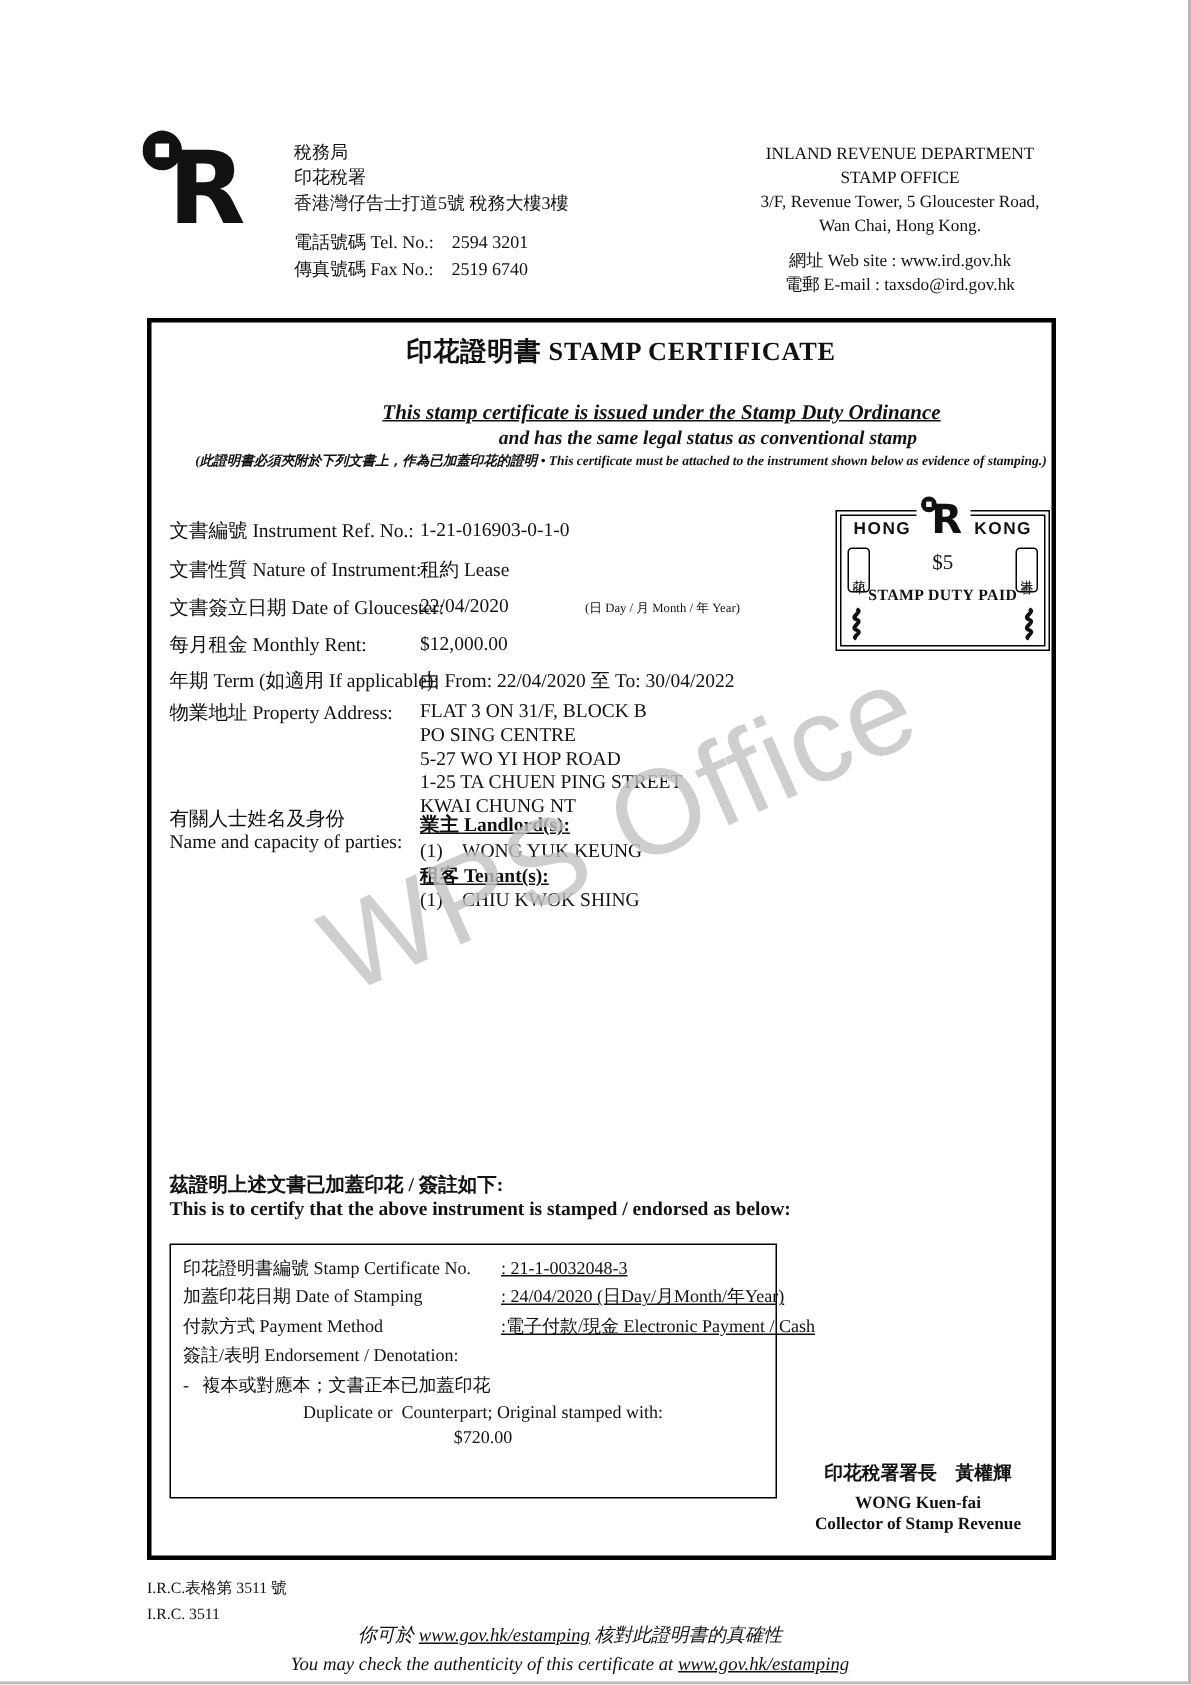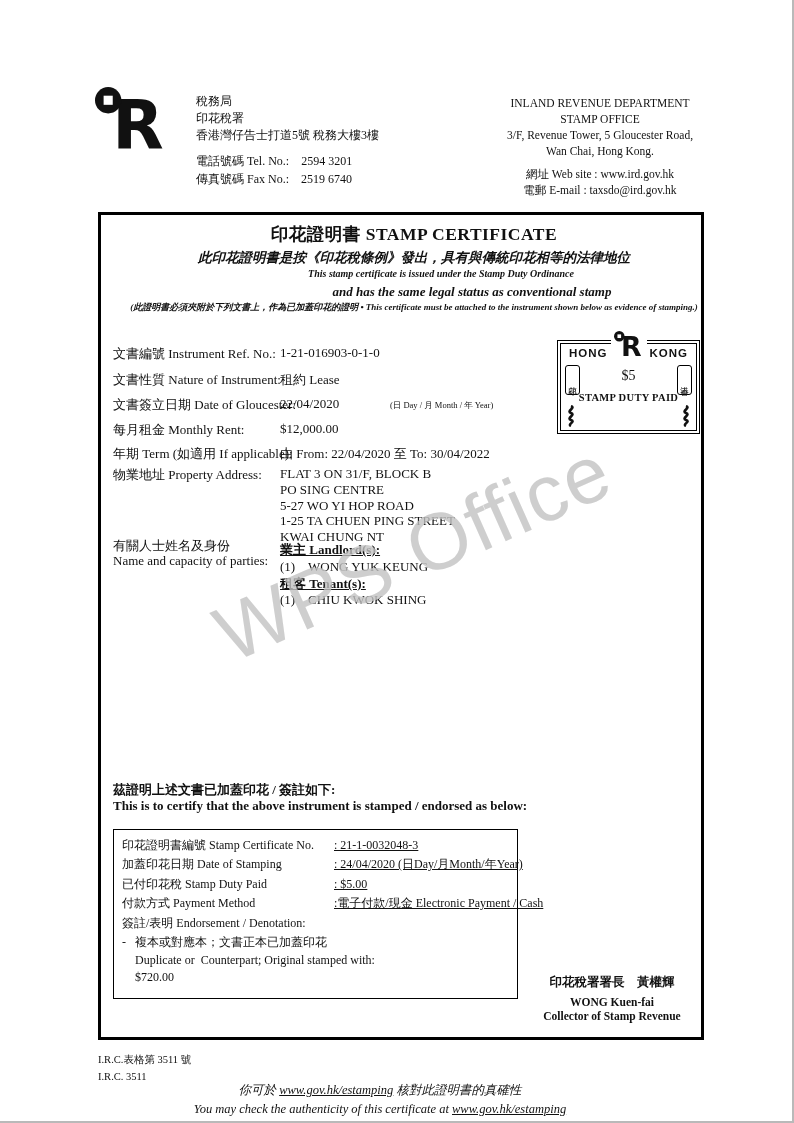--- a/index.html
+++ b/index.html
@@ -18,21 +18,21 @@
   .hdr-left{left:196px;top:93px;font-size:12px;line-height:17px;}
   .hdr-tel{left:196px;top:152px;font-size:12px;line-height:18px;}
   .hdr-tel .val{margin-left:12px;}
   .hdr-right{left:500px;top:95px;width:200px;font-size:11.5px;line-height:16px;text-align:center;}
   .hdr-right .gap{height:7px;}
 
   
   .cert-box{left:98px;top:212px;width:600px;height:822px;border:3px solid #000;}
   .cert-title{left:98px;top:222px;width:606px;font-size:17.5px;letter-spacing:.5px;}
   .sub-cn{left:98px;top:249px;width:606px;font-size:13.5px;}
-  .sub-en1{left:98px;top:268px;width:660px;font-size:10px;}
+  .sub-en1{left:98px;top:268px;width:660px;font-size:14px;text-decoration:underline;}
   .sub-en2{left:98px;top:284px;width:722px;font-size:13px;}
   .note{left:100px;top:301px;width:602px;font-size:9px;white-space:nowrap;}
 
   .flabel{left:113px;font-size:13px;white-space:nowrap;}
   .fvalue{left:280px;font-size:13px;white-space:nowrap;}
   .fhint{left:390px;font-size:8.5px;white-space:nowrap;}
   .addr{left:280px;top:466px;font-size:13px;line-height:15.8px;white-space:nowrap;font-family:Liberation Serif, serif;}
   .parties-label{left:113px;top:538px;font-size:13px;line-height:15px;}
   .party-h{left:280px;font-size:13px;text-decoration:underline;font-weight:bold;white-space:nowrap;}
   .party-n{left:280px;font-size:13px;white-space:nowrap;}
@@ -54,21 +54,21 @@
 
   
   .endorse-h1{left:113px;top:781px;font-size:13px;}
   .endorse-h2{left:113px;top:798px;font-size:13px;}
   .endorse-box{left:113px;top:829px;width:405px;height:170px;border:1px solid #000;box-sizing:border-box;padding:6px 8px;font-size:12px;line-height:19.4px;}
   .erow{display:flex;}
   .elabel{width:212px;flex:none;white-space:nowrap;}
   .evalue{flex:1;white-space:nowrap;text-decoration:underline;}
   .den-line{display:flex;}
   .den-dash{width:13px;flex:none;}
-  .den-indent{padding-left:13px;white-space:pre-wrap;line-height:16.5px;}
+  .den-indent{padding-left:13px;white-space:pre-wrap;line-height:16.5px;text-align:center;}
   .sig{left:512px;top:973px;width:200px;text-align:center;}
   .sig-title{font-size:12.5px;font-weight:bold;line-height:18px;}
   .sig-name{font-size:11.5px;font-weight:bold;line-height:14px;margin-top:4px;}
   .sig-role{font-size:11.5px;font-weight:bold;line-height:14px;}
 
   
   .foot-left{left:98px;top:1051px;font-size:10.5px;line-height:17px;}
   .foot-ctr{left:120px;top:1049px;width:520px;text-align:center;font-size:12.5px;line-height:18.5px;margin-top:32px;}
 
   
@@ -122,21 +122,20 @@
     <div>3/F, Revenue Tower, 5 Gloucester Road,</div>
     <div>Wan Chai, Hong Kong.</div>
     <div class="gap"></div>
     <div>網址 Web site : www.ird.gov.hk</div>
     <div>電郵 E-mail : taxsdo@ird.gov.hk</div>
   </div>
 
   <div class="abs cert-box"></div>
 
   <div class="abs cert-title ctr b">印花證明書 STAMP CERTIFICATE</div>
-  <div class="abs sub-cn ctr b i">此印花證明書是按《印花稅條例》發出，具有與傳統印花相等的法律地位</div>
   <div class="abs sub-en1 ctr b i">This stamp certificate is issued under the Stamp Duty Ordinance</div>
   <div class="abs sub-en2 ctr b i">and has the same legal status as conventional stamp</div>
   <div class="abs note ctr b i">(此證明書必須夾附於下列文書上，作為已加蓋印花的證明 • This certificate must be attached to the instrument shown below as evidence of stamping.)</div>
 
   <div class="abs flabel" style="top:345px;">文書編號 Instrument Ref. No.:</div>
   <div class="abs fvalue" style="top:345px;">1-21-016903-0-1-0</div>
 
   <div class="abs flabel" style="top:371px;">文書性質 Nature of Instrument:</div>
   <div class="abs fvalue" style="top:371px;">租約 Lease</div>
 
@@ -203,24 +202,20 @@
   <div class="abs endorse-box">
     <div class="erow">
       <div class="elabel">印花證明書編號 Stamp Certificate No.</div>
       <div class="evalue">: 21-1-0032048-3</div>
     </div>
     <div class="erow">
       <div class="elabel">加蓋印花日期 Date of Stamping</div>
       <div class="evalue">: 24/04/2020 (日Day/月Month/年Year)</div>
     </div>
     <div class="erow">
-      <div class="elabel">已付印花稅 Stamp Duty Paid</div>
-      <div class="evalue">: $5.00</div>
-    </div>
-    <div class="erow">
       <div class="elabel">付款方式 Payment Method</div>
       <div class="evalue">:電子付款/現金 Electronic Payment / Cash</div>
     </div>
     <div>簽註/表明 Endorsement / Denotation:</div>
     <div class="den-line">
       <div class="den-dash">-</div>
       <div>複本或對應本；文書正本已加蓋印花</div>
     </div>
     <div class="den-indent">Duplicate or  Counterpart; Original stamped with:</div>
     <div class="den-indent">$720.00</div>

